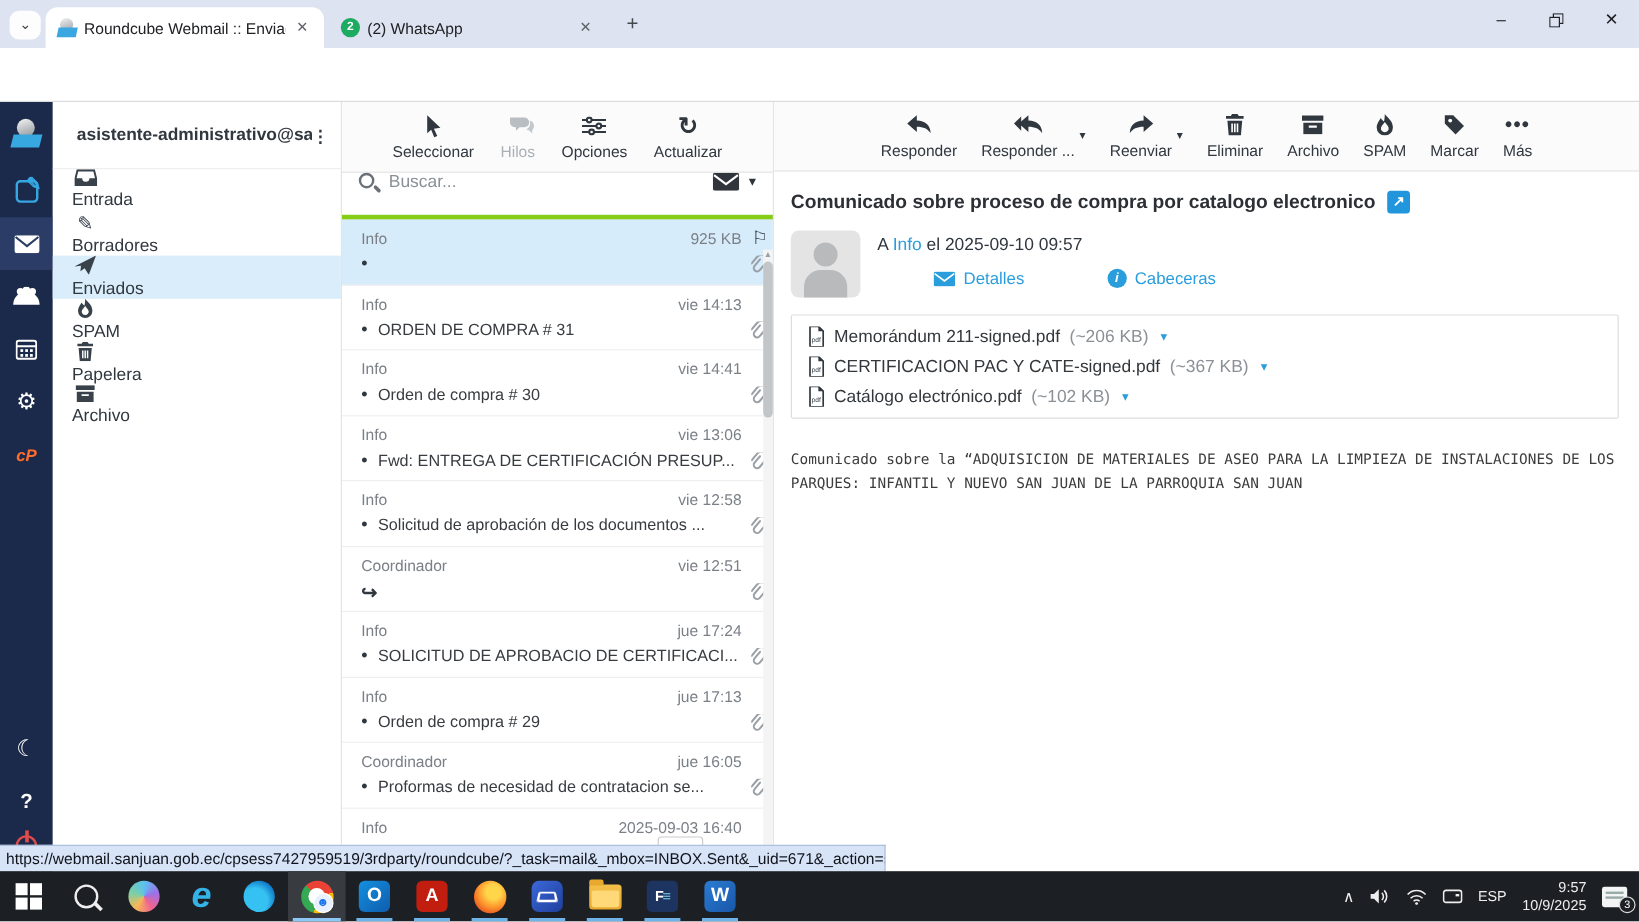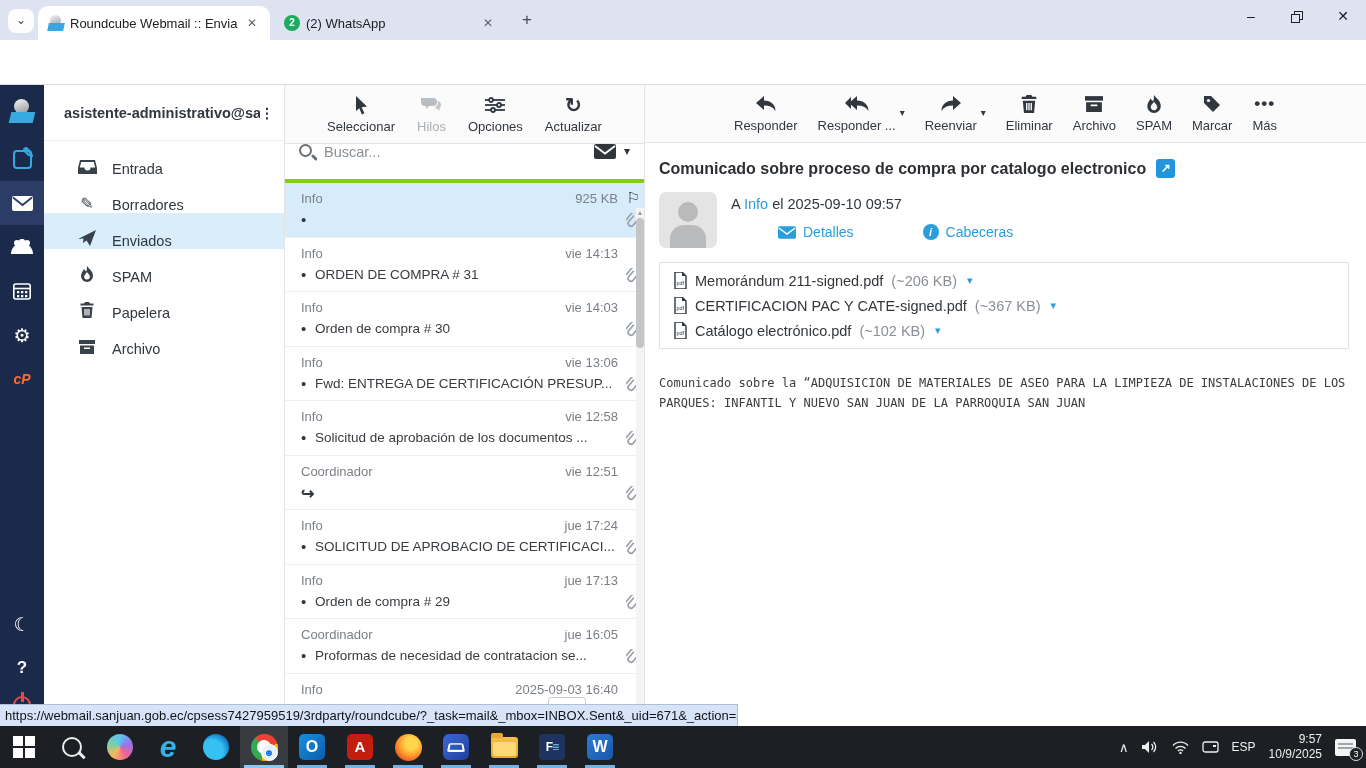--- a/index.html
+++ b/index.html
@@ -50,30 +50,30 @@
   .compose-ic::after { content:"✎"; position:absolute; right:-5px; top:-8px; color:#35a7e2; font-size:15px; font-weight:bold; }
   .glyph-w { color:#fff; }
   .cp-logo { color:#ff6c2c; font-weight:bold; font-size:14px; font-style:italic; }
   .strip-bottom { position:absolute; bottom:6px; left:0; width:44px; }
   .power-ic { width:18px; height:18px; border:2.5px solid #e04b4b; border-radius:50%; position:relative; }
   .power-ic::after { content:""; position:absolute; left:6px; top:-6px; width:3px; height:10px; background:#e04b4b; }
 
   .folders { position:absolute; left:44px; top:0; width:241px; height:641px; background:#fff; border-right:1px solid #e4e4e4; }
   .acct-row { height:56px; display:flex; align-items:center; padding:0 10px 0 20px; border-bottom:1px solid #efefef; }
   .acct-name { flex:1; font-weight:bold; font-size:14.5px; color:#30373f; white-space:nowrap; overflow:hidden; }
-  .folder-row { height:36px; display:flex; align-items:flex-end; padding-left:32px; color:#30373f; font-size:14.5px; }
+  .folder-row { height:36px; display:flex; align-items:flex-start; padding-left:16px; color:#30373f; font-size:14.5px;flex-direction:column; }
   .folder-row .fic { width:22px; margin-right:14px; text-align:center; color:#39424a; }
   .folder-row.selected { background:#d9edfa; }
 
   
   .listpane { position:absolute; left:285px; top:0; width:360px; height:641px; background:#fff; border-right:1px solid #e4e4e4; }
   .list-toolbar { height:58px; display:flex; justify-content:center; align-items:center; gap:22px; background:#fbfbfc; }
   .tbtn { display:flex; flex-direction:column; align-items:center; gap:3px; color:#30373f; font-size:13px; }
   .tbtn .ic { height:22px; display:flex; align-items:center; justify-content:center; }
-  .tbtn.disabled { color:#abb0b5; }
+  .tbtn.disabled { color:#abb0b5;align-items:flex-end; }
   .searchrow { height:40px; border-top:1px solid #e4e4e4; border-bottom:4px solid #84cc16; display:flex; align-items:flex-start; padding:0 14px; }
   .mag { width:13px; height:13px; border:2.5px solid #6b7176; border-radius:50%; position:relative; margin-right:12px; }
   .mag::after { content:""; position:absolute; left:10px; top:10px; width:7px; height:2.5px; background:#6b7176; transform:rotate(45deg); border-radius:2px; }
   .search-input { border:none; outline:none; flex:1; font-size:14.5px; background:transparent; color:#444; font-family:"Liberation Sans",sans-serif; }
   .search-input::placeholder { color:#8a9096; }
   .searchrow .env { margin:0 8px 0 4px; }
   .rows { position:relative; }
   .mrow { height:54.5px; border-bottom:1px solid #efefef; padding:8px 26px 0 16px; position:relative; }
   .mrow.selected { background:#d7ecfa; }
   .mline1 { display:flex; font-size:13px; color:#7b8087; }
@@ -399,21 +399,21 @@
             <span class="dot">•</span>
             <span class="subj">ORDEN DE COMPRA # 31</span>
           </div>
         <span class="clip"><svg width="14" height="15" viewBox="0 0 14 15">
               <path d="M4.5 4v7a2.8 2.8 0 0 0 5.6 0V3.5a4.4 4.4 0 0 0-8.8 0V11" fill="none" stroke="#9aa0a6" stroke-width="1.7" stroke-linecap="round" transform="rotate(40 7 7.5)"></path>
             </svg></span>
       </div>
       <div class="mrow">
         <div class="mline1">
             <span class="sender">Info</span>
-            <span>vie 14:03</span>
+            <span>vie 14:41</span>
           </div>
         <div class="mline2">
             <span class="dot">•</span>
             <span class="subj">Orden de compra # 30</span>
           </div>
         <span class="clip"><svg width="14" height="15" viewBox="0 0 14 15">
               <path d="M4.5 4v7a2.8 2.8 0 0 0 5.6 0V3.5a4.4 4.4 0 0 0-8.8 0V11" fill="none" stroke="#9aa0a6" stroke-width="1.7" stroke-linecap="round" transform="rotate(40 7 7.5)"></path>
             </svg></span>
       </div>
       <div class="mrow">

